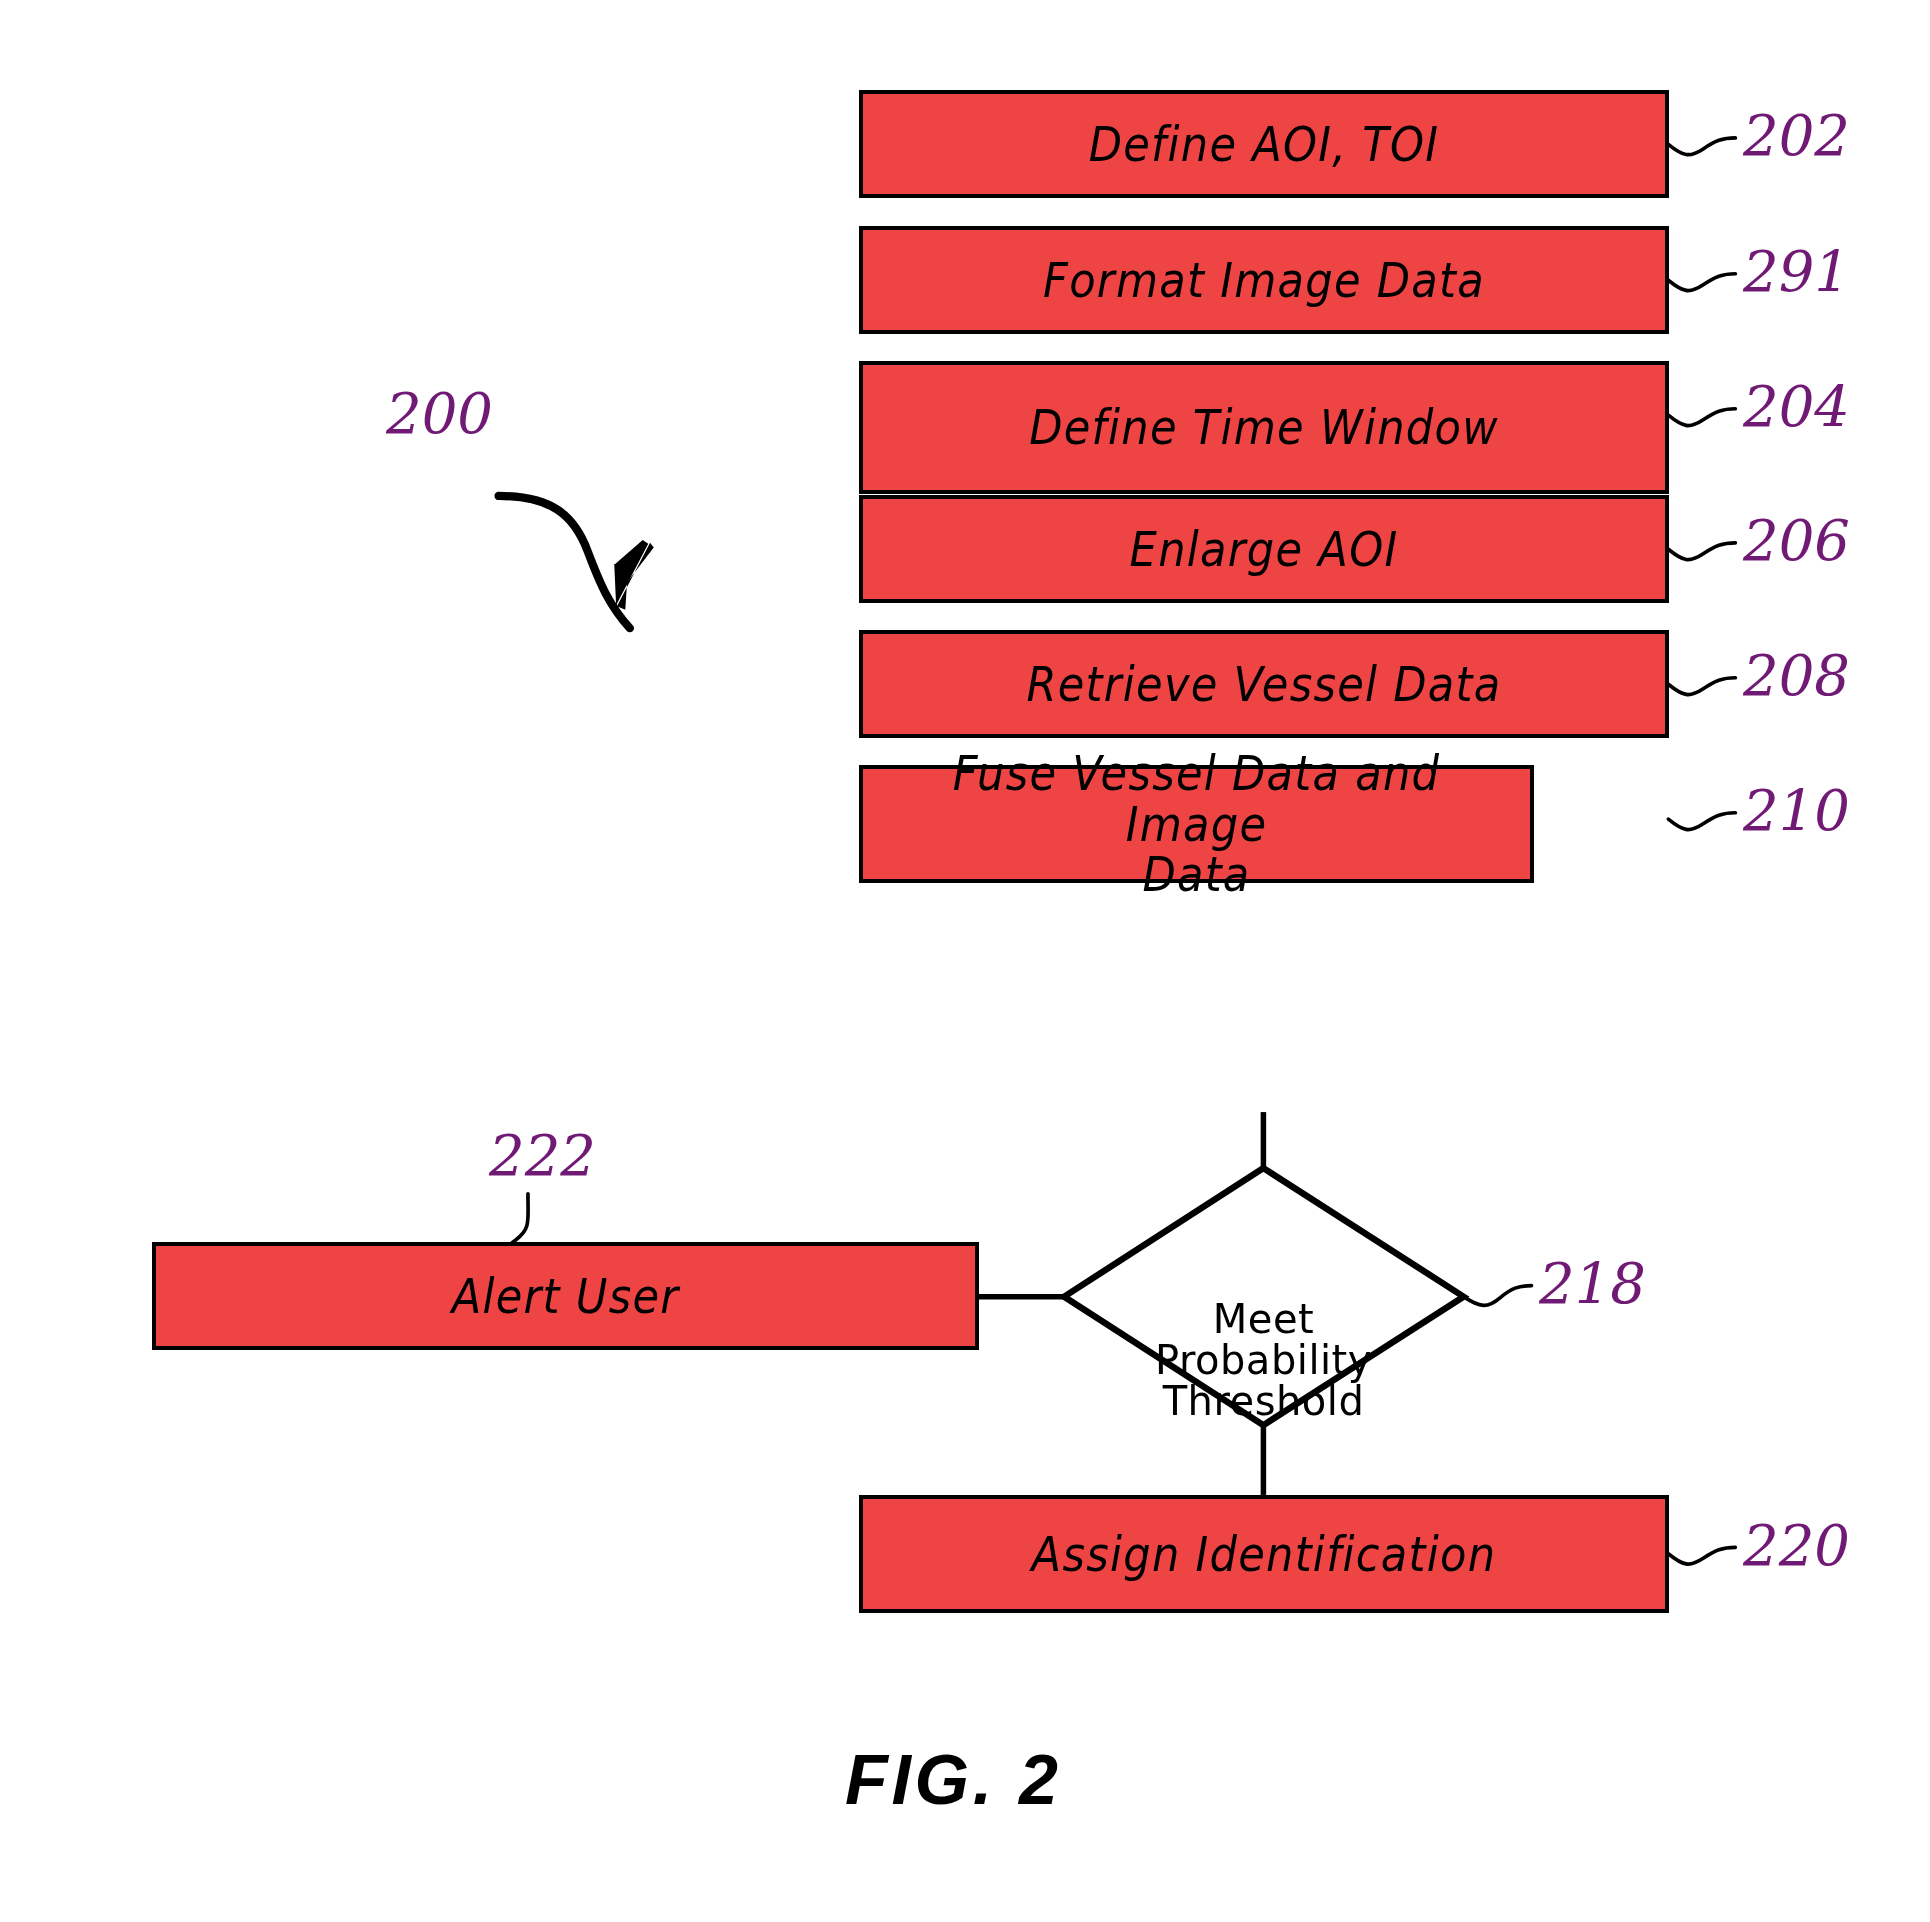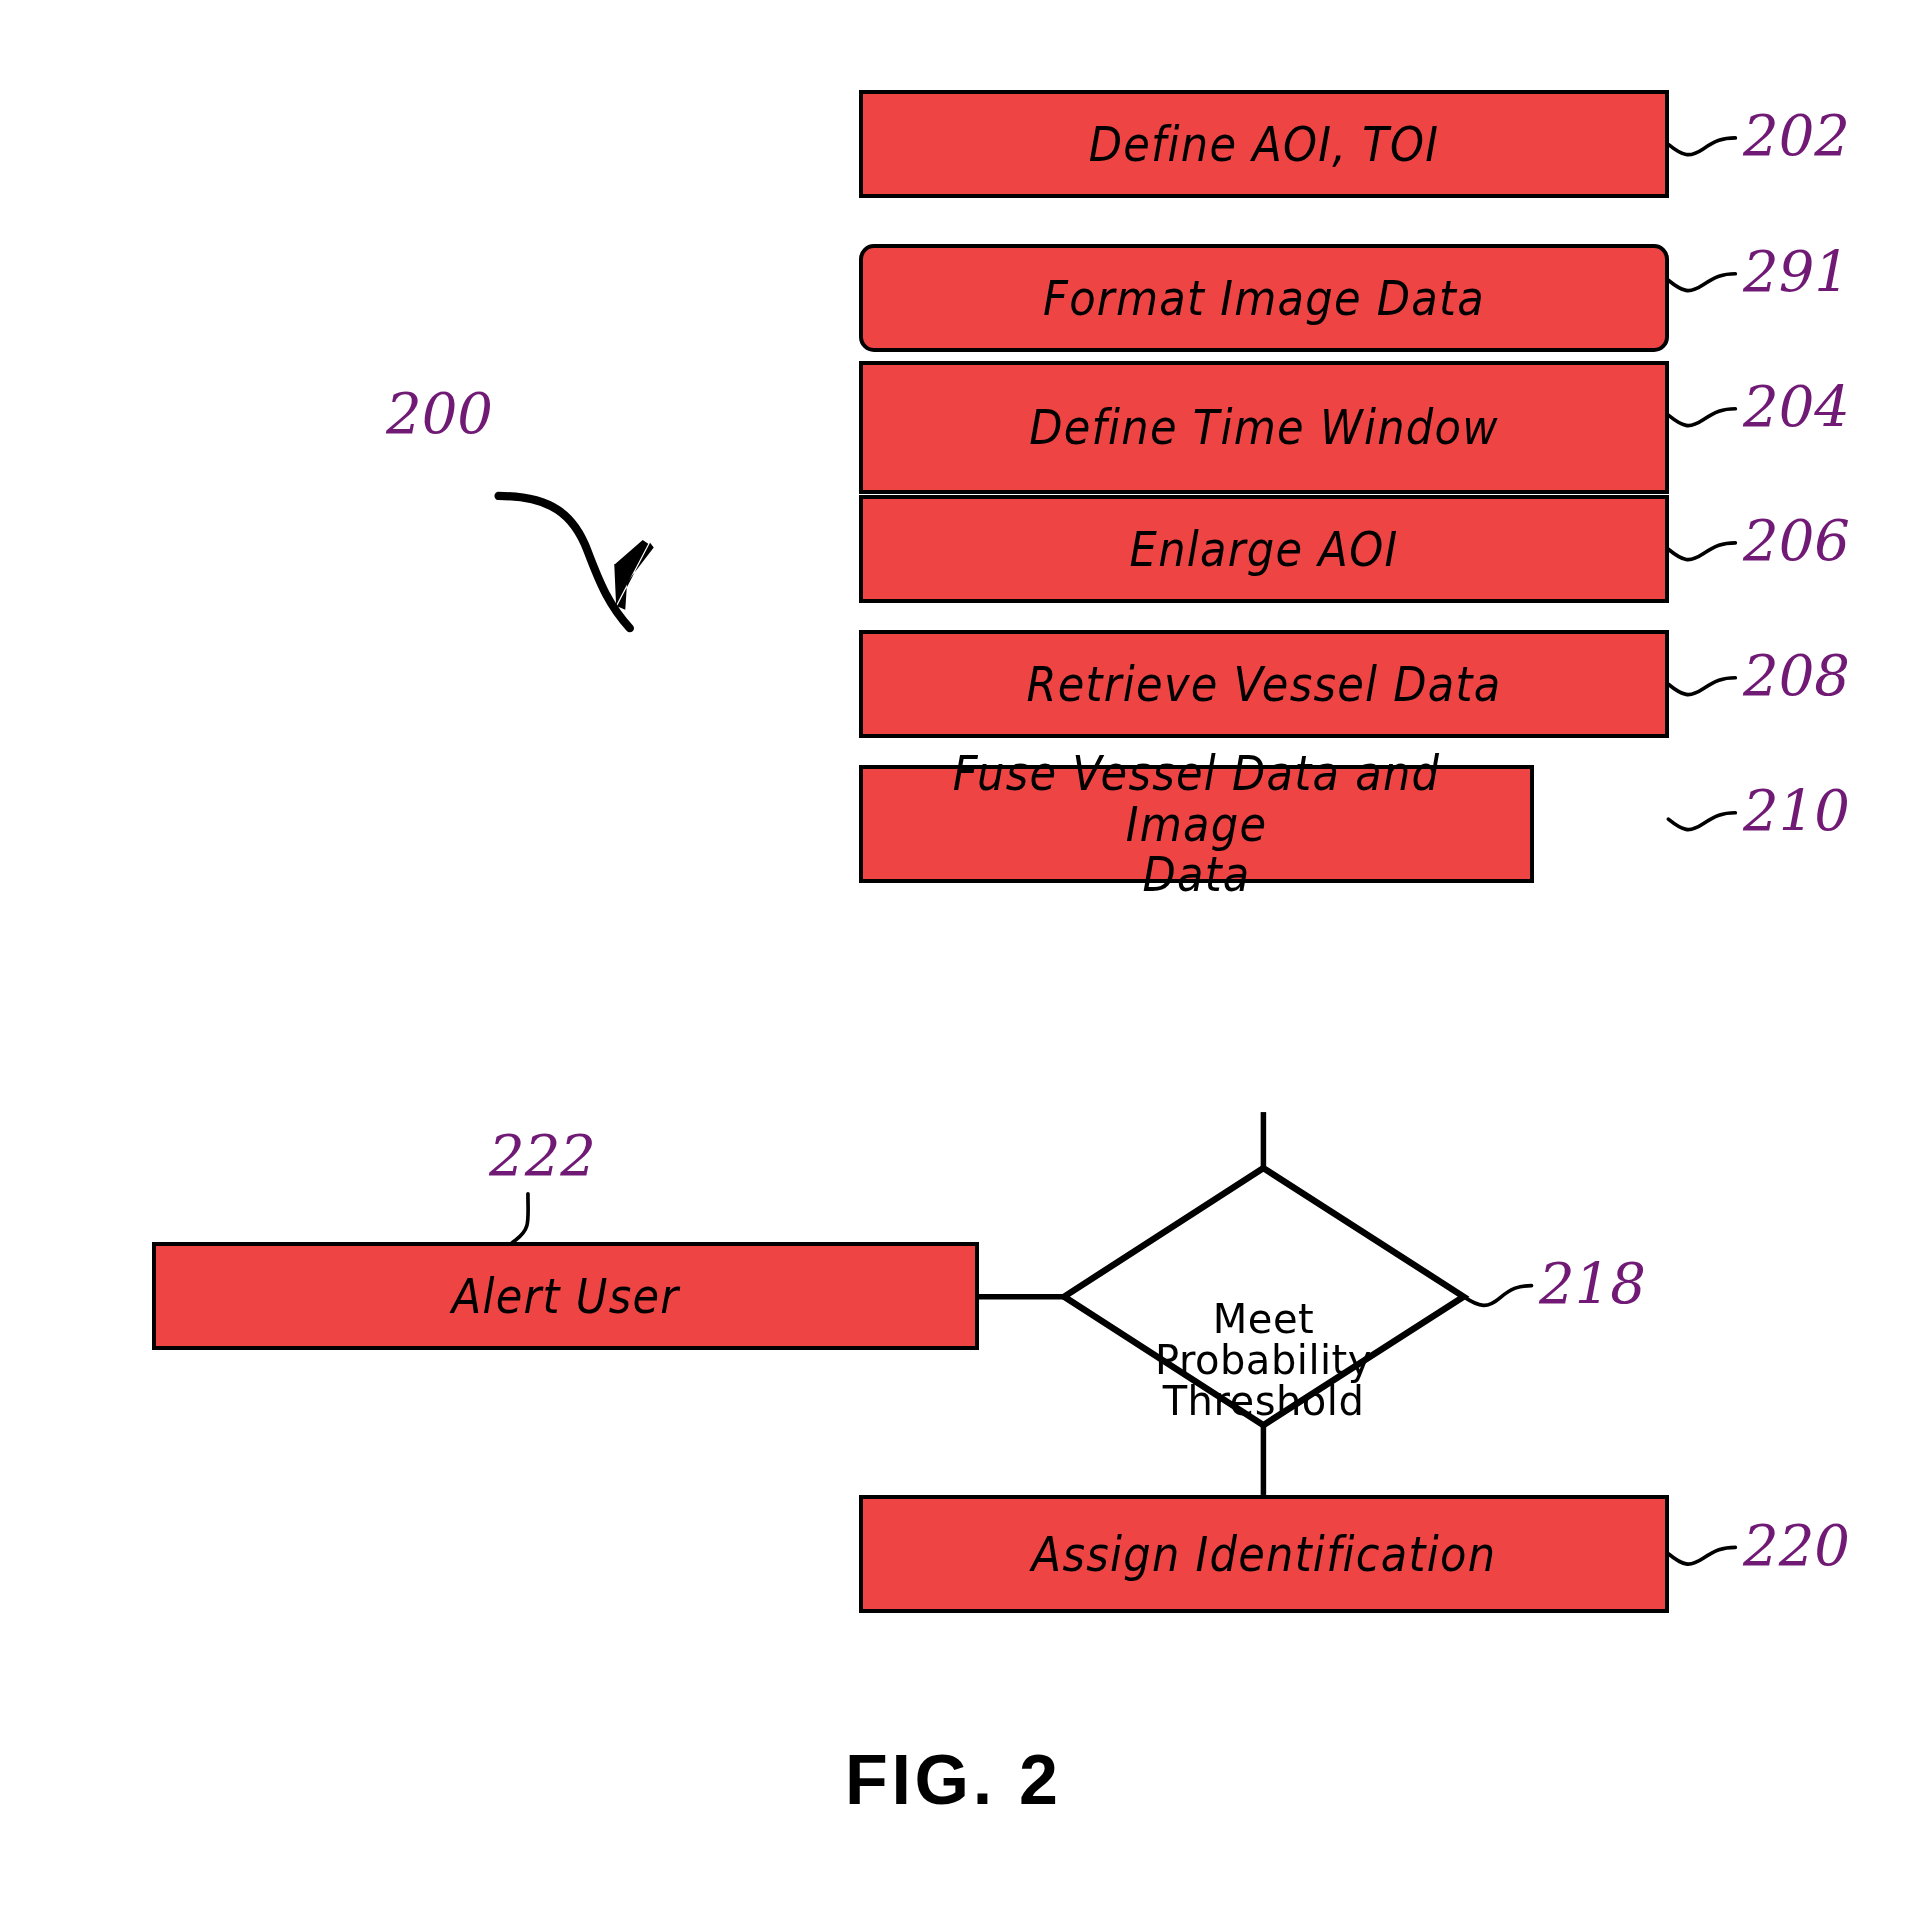--- a/index.html
+++ b/index.html
@@ -95,20 +95,21 @@
     font-size: 56px;
     line-height: 1;
     color: #701a75;
     white-space: nowrap;
   }
 
   
   .fig-caption {
     position: absolute;
     font-family: "Liberation Sans", sans-serif;
+    font-style: italic;
     font-weight: 700;
     font-size: 70px;
     letter-spacing: 3.7px;
     line-height: 1;
     color: #000000;
     white-space: nowrap;
   }
 </style>
 </head>
 <body>
@@ -145,21 +146,21 @@
 
     <line x1="1066" y1="1412" x2="1159" y2="1412" stroke="#000" stroke-width="6"></line>
 
     <polygon points="1376,1272 1594,1412 1376,1552 1159,1412" fill="#ffffff" stroke="#000000" stroke-width="7" stroke-linejoin="miter"></polygon>
   </svg>
 
   <div class="proc-box" style="left:859px; top:90px; width:810px; height:108px;">
     <span class="proc-label">Define AOI, TOI</span>
   </div>
 
-  <div class="proc-box" style="left:859px; top:244px; width:810px; height:108px;border-radius:15px;">
+  <div class="proc-box" style="left:859px; top:226px; width:810px; height:108px;">
     <span class="proc-label">Format Image Data</span>
   </div>
 
   <div class="proc-box" style="left:859px; top:361px; width:810px; height:133px;">
     <span class="proc-label">Define Time Window</span>
   </div>
 
   <div class="proc-box" style="left:859px; top:495px; width:810px; height:108px;">
     <span class="proc-label">Enlarge AOI</span>
   </div>

